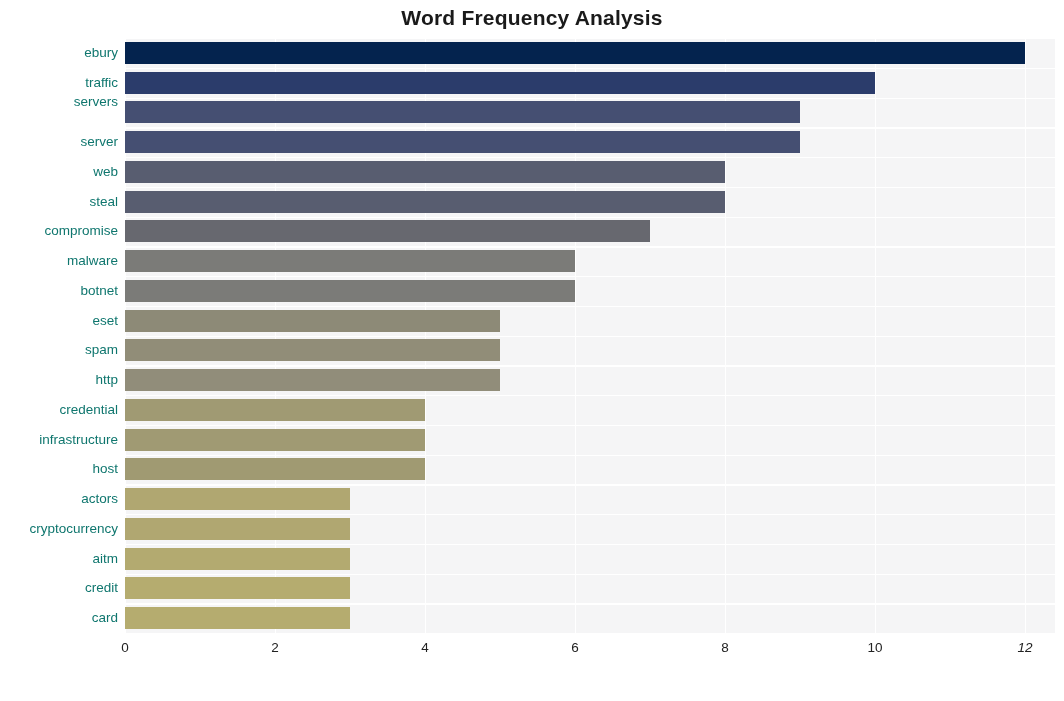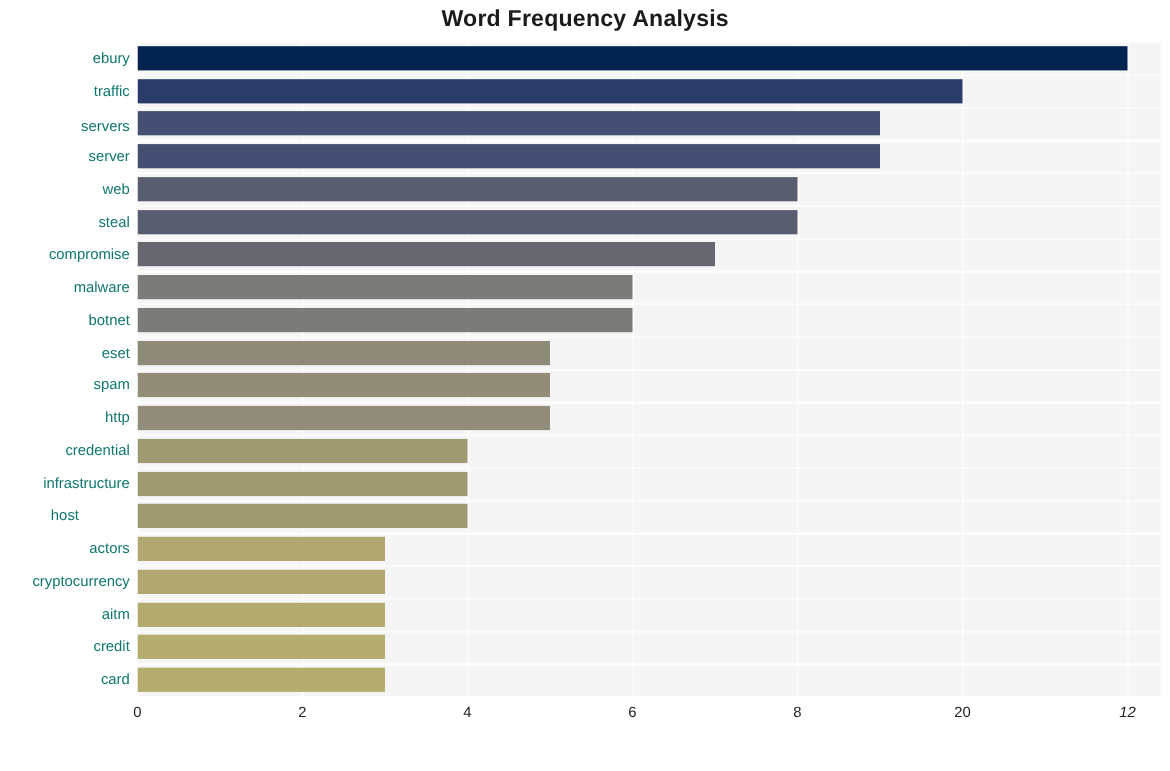--- a/index.html
+++ b/index.html
@@ -173,44 +173,44 @@
         <div class="bar" title="cryptocurrency: 3" style="width: 225px; top: 479.875px; background: rgb(176, 167, 113);"></div>
         <div class="bar" title="aitm: 3" style="width: 225px; top: 509.625px; background: rgb(179, 170, 112);"></div>
         <div class="bar" title="credit: 3" style="width: 225px; top: 539.375px; background: rgb(181, 172, 111);"></div>
         <div class="bar" title="card: 3" style="width: 225px; top: 569.125px; background: rgb(181, 172, 111);"></div>
       </div>
   </div>
 
   <div id="ytick-layer">
       <div class="ytick" style="top: 7.875px;">ebury</div>
       <div class="ytick" style="top: 37.625px;">traffic</div>
-      <div class="ytick" style="top: 70px;">servers</div>
+      <div class="ytick" style="top: 57px;">servers</div>
       <div class="ytick" style="top: 97.125px;">server</div>
       <div class="ytick" style="top: 126.875px;">web</div>
       <div class="ytick" style="top: 156.625px;">steal</div>
       <div class="ytick" style="top: 186.375px;">compromise</div>
       <div class="ytick" style="top: 216.125px;">malware</div>
       <div class="ytick" style="top: 245.875px;">botnet</div>
       <div class="ytick" style="top: 275.625px; padding-left: 45px;">eset</div>
       <div class="ytick" style="top: 305.375px;">spam</div>
       <div class="ytick" style="top: 335.125px;">http</div>
       <div class="ytick" style="top: 364.875px;">credential</div>
       <div class="ytick" style="top: 394.625px;">infrastructure</div>
-      <div class="ytick" style="top: 424.375px; text-align: center;">host</div>
+      <div class="ytick" style="top: 424.375px;">host</div>
       <div class="ytick" style="top: 454.125px;">actors</div>
       <div class="ytick" style="top: 483.875px;">cryptocurrency</div>
       <div class="ytick" style="top: 513.625px;">aitm</div>
       <div class="ytick" style="top: 543.375px;">credit</div>
       <div class="ytick" style="top: 573.125px; padding-left: 16px;">card</div>
     </div>
 
   <div id="xtick-layer">
       <div class="xtick" style="left: 0px;">0</div>
       <div class="xtick" style="left: 150px;">2</div>
       <div class="xtick" style="left: 300px;">4</div>
       <div class="xtick" style="left: 450px;">6</div>
       <div class="xtick" style="left: 600px;">8</div>
-      <div class="xtick" style="left: 750px;">20</div>
+      <div class="xtick" style="left: 750px;">10</div>
       <div class="xtick" style="left: 900px; font-style: italic;">12</div>
     </div>
 
 
 </div>
 
 </body></html>

